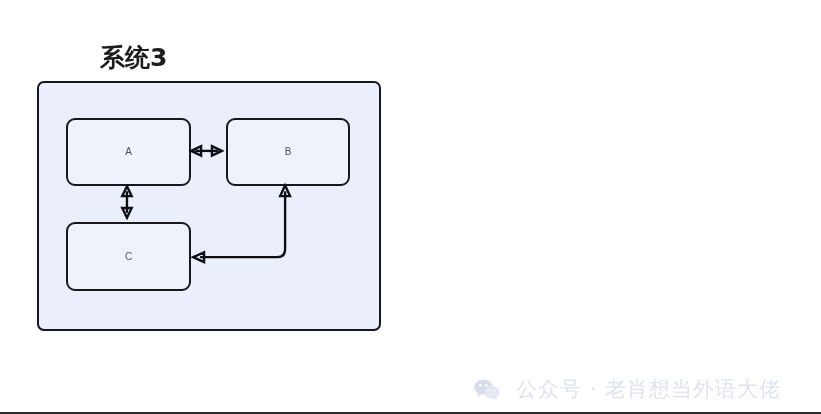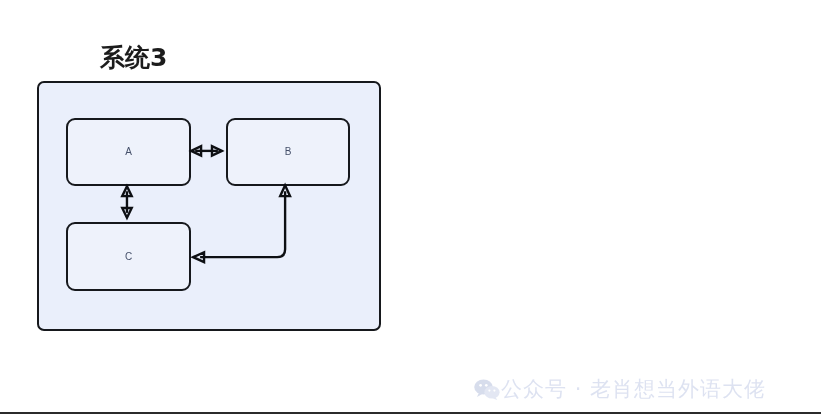--- a/index.html
+++ b/index.html
@@ -87,21 +87,21 @@
     fill: none;
   }
 
   
   #watermark {
     position: absolute;
     left: 474px;
     top: 375px;
     display: flex;
     align-items: center;
-    gap: 1px;
+    gap: 16px;
     opacity: 0.55;
     pointer-events: none;
   }
   #watermark-text {
     font-size: 21px;
     color: #c2cbe6;
     white-space: nowrap;
     letter-spacing: 1px;
     font-family: "DejaVu Sans", "Liberation Sans", sans-serif;
   }

